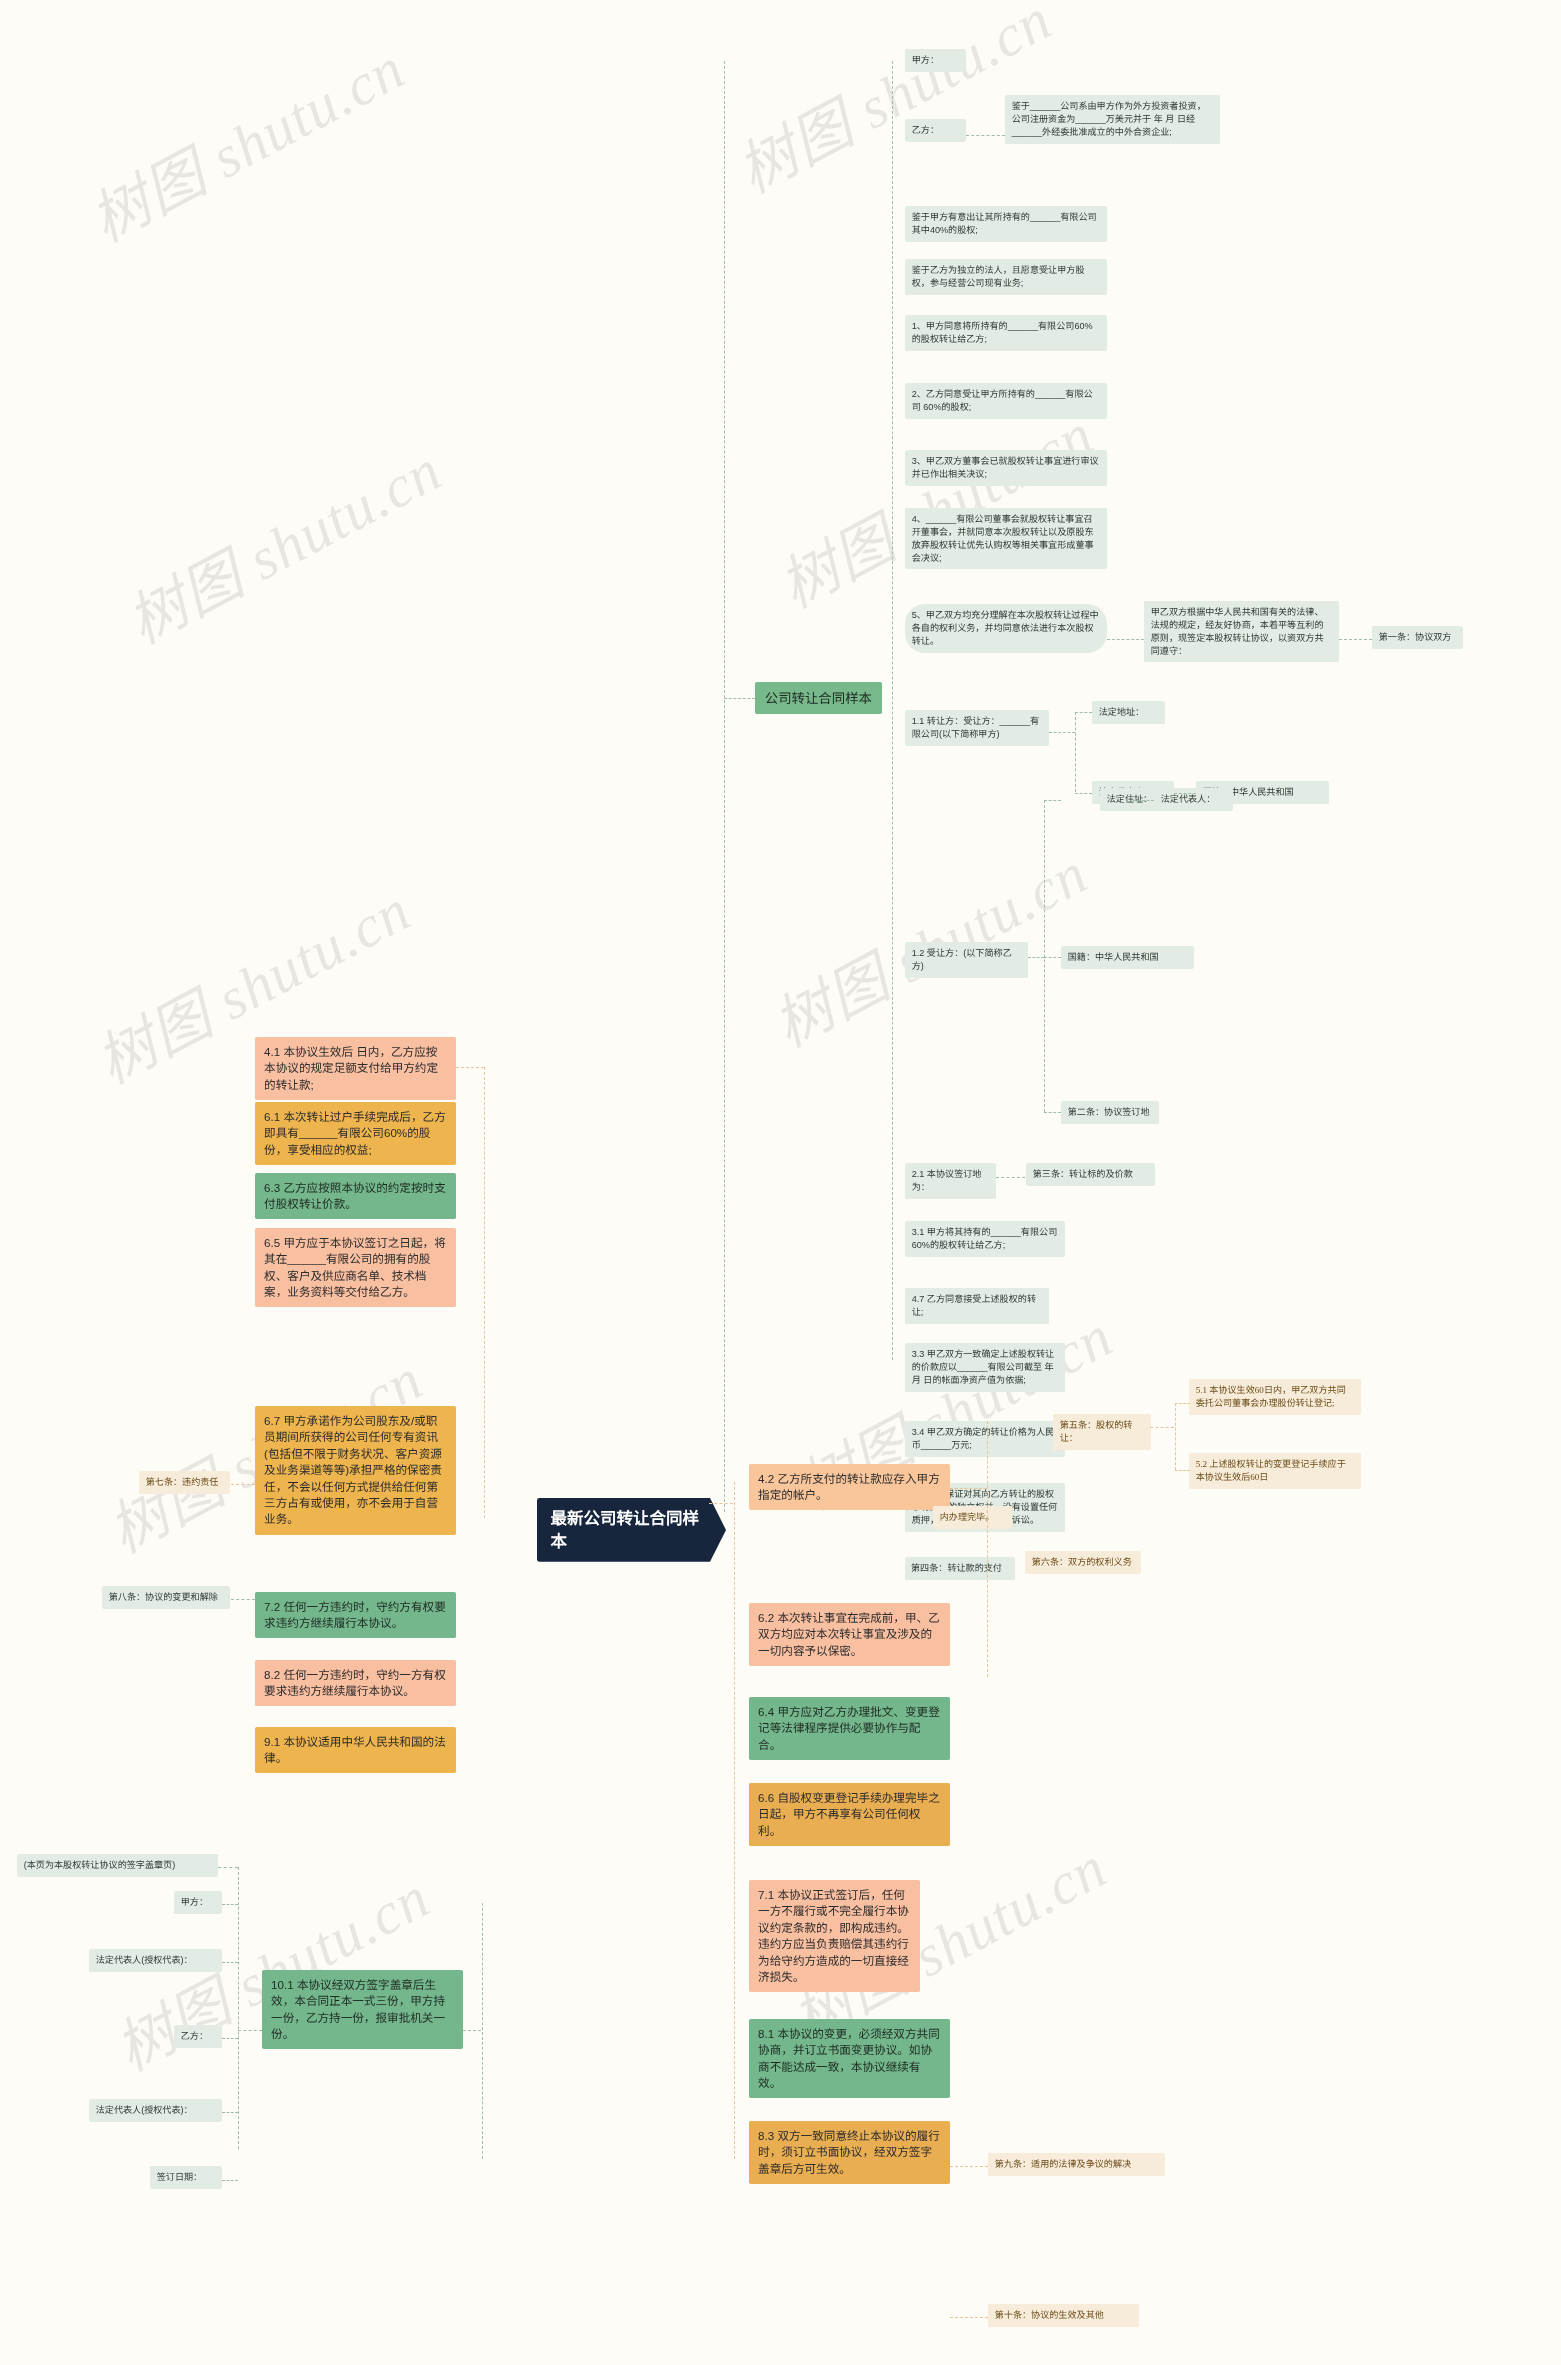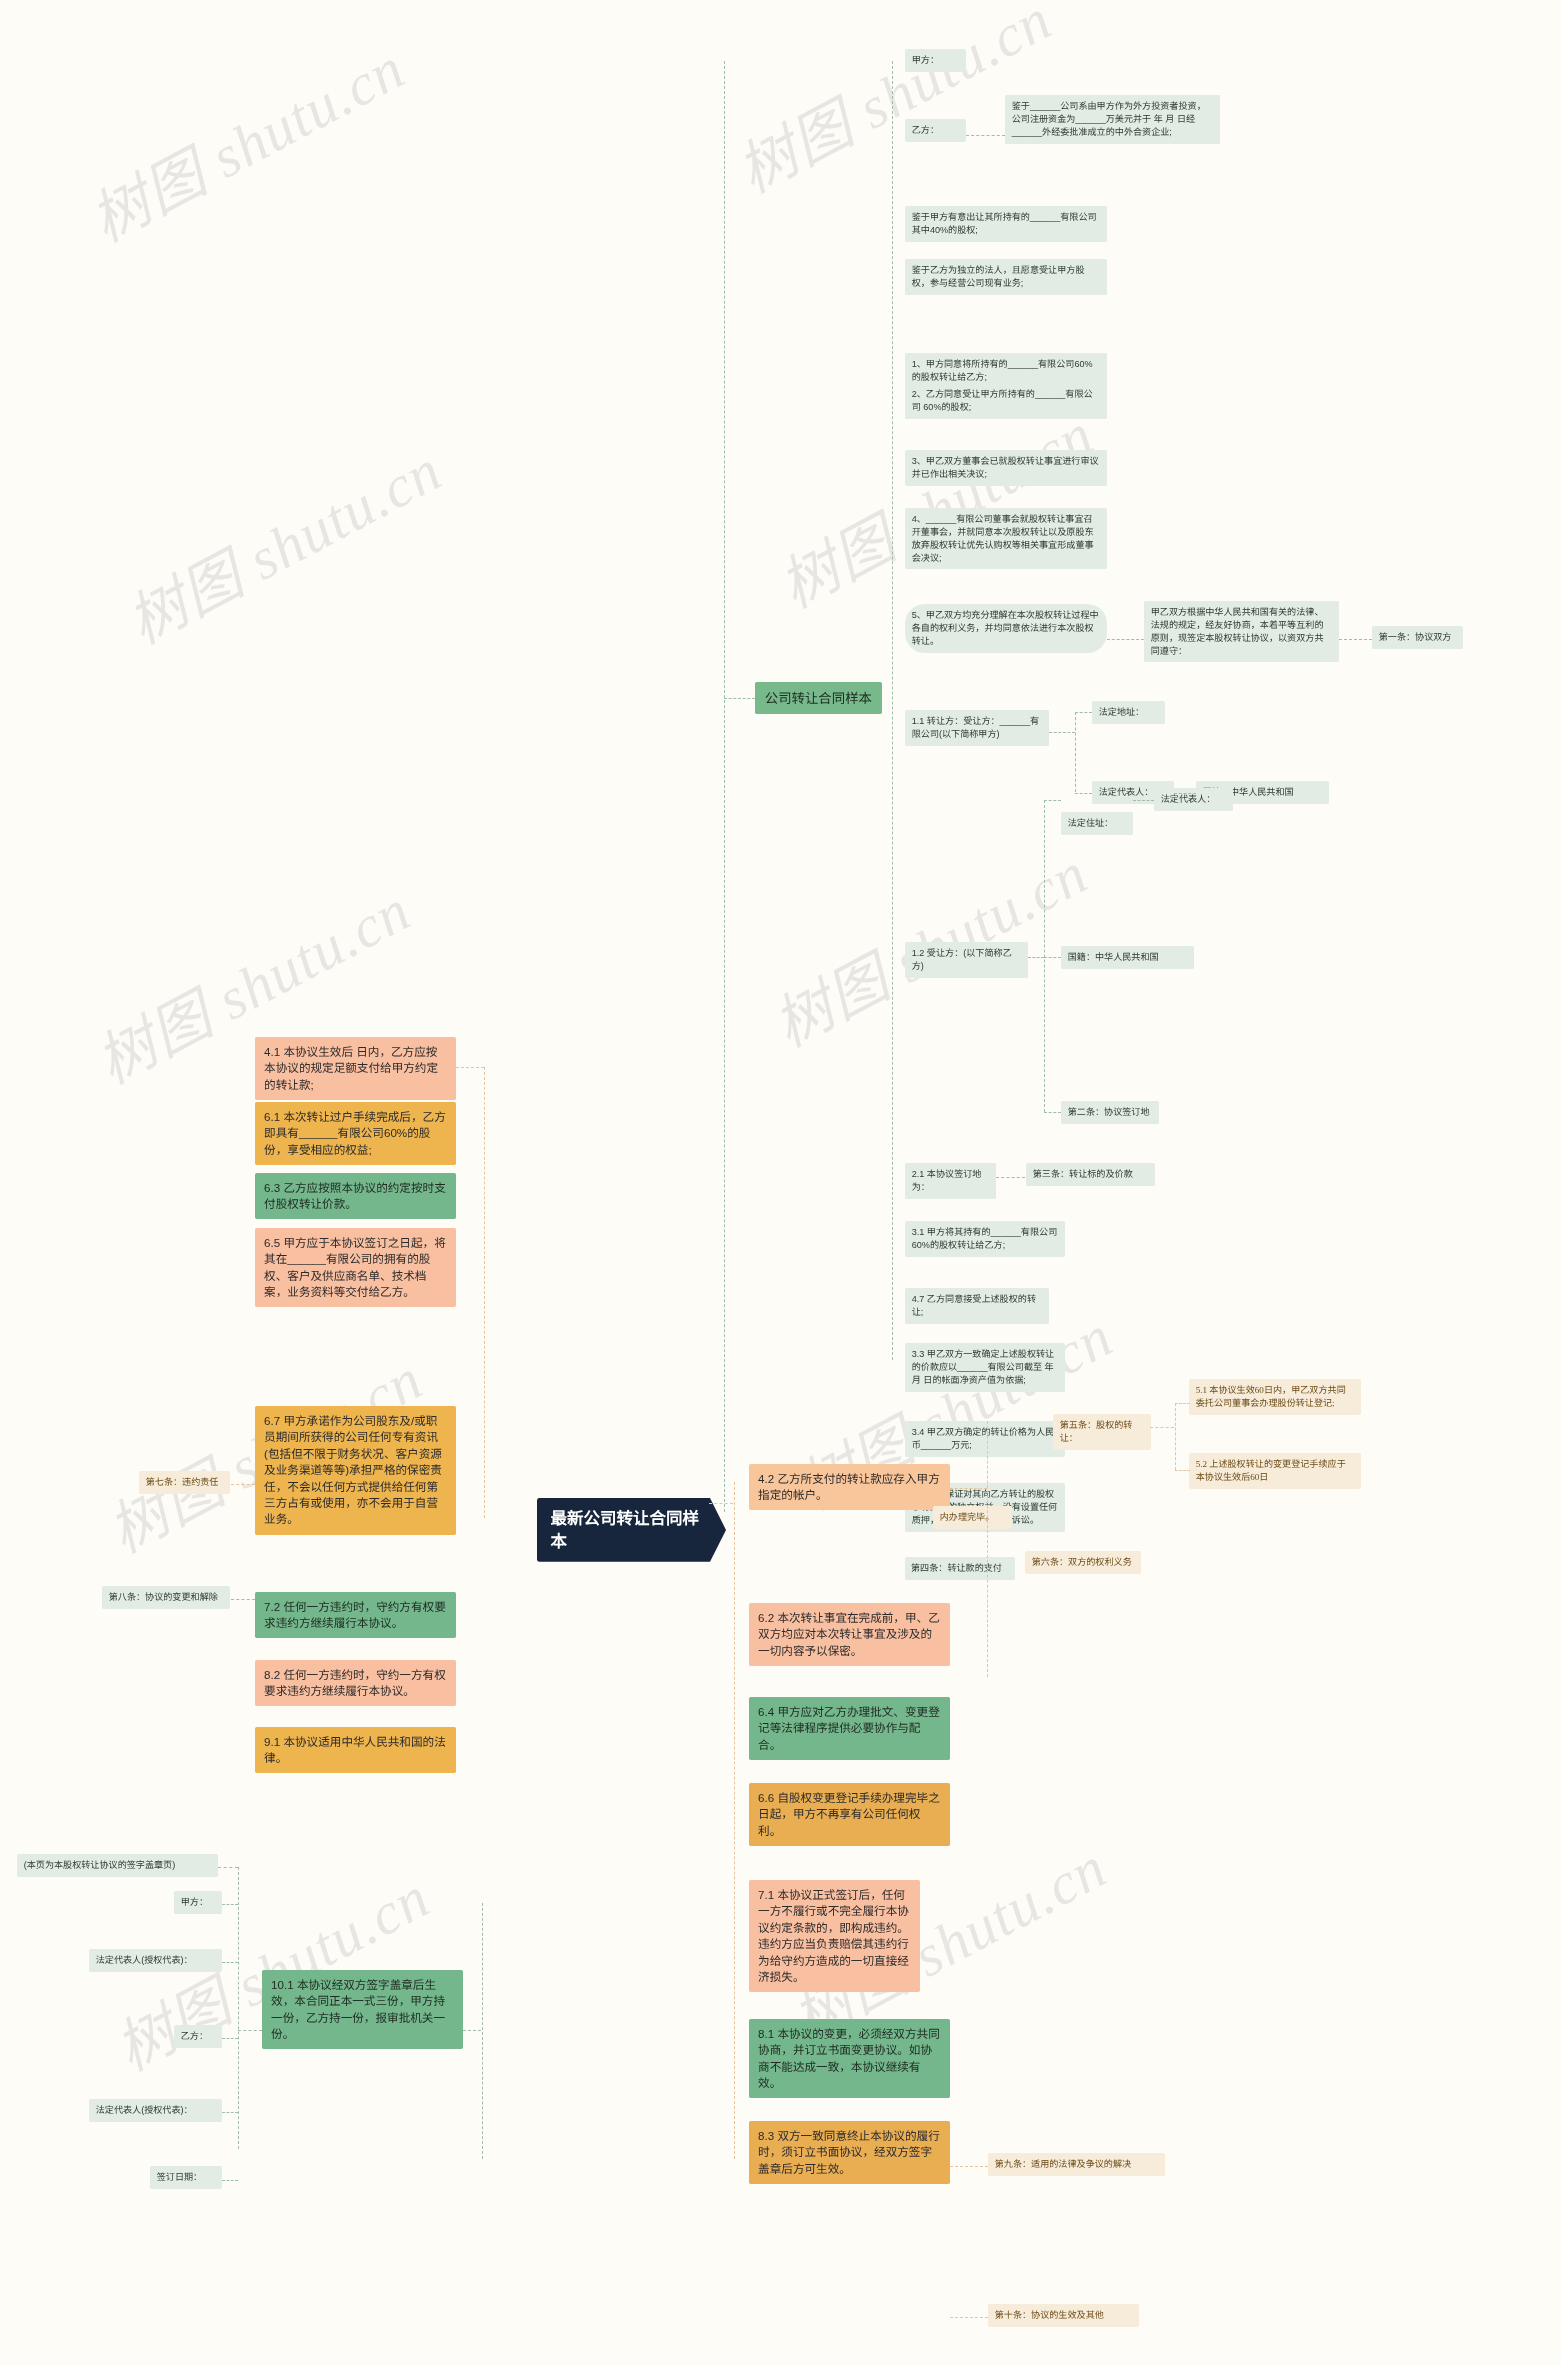--- a/index.html
+++ b/index.html
@@ -93,21 +93,21 @@
 
   <div class="node v-pale" style="left:905px;top:119px;width:61px;">乙方：</div>
   <div class="conn h gdark" style="left:966px;top:135px;width:39px;"></div>
 
   <div class="node v-pale" style="left:1005px;top:95px;width:215px;">鉴于______公司系由甲方作为外方投资者投资，公司注册资金为______万美元并于 年 月 日经______外经委批准成立的中外合资企业;</div>
 
   <div class="node v-pale" style="left:905px;top:206px;width:202px;">鉴于甲方有意出让其所持有的______有限公司其中40%的股权;</div>
 
   <div class="node v-pale" style="left:905px;top:259px;width:202px;">鉴于乙方为独立的法人，且愿意受让甲方股权，参与经营公司现有业务;</div>
 
-  <div class="node v-pale" style="left:905px;top:315px;width:202px;margin-top:38px;">1、甲方同意将所持有的______有限公司60%的股权转让给乙方;</div>
+  <div class="node v-pale" style="left:905px;top:315px;width:202px;">1、甲方同意将所持有的______有限公司60%的股权转让给乙方;</div>
 
   <div class="node v-pale" style="left:905px;top:383px;width:202px;">2、乙方同意受让甲方所持有的______有限公司 60%的股权;</div>
 
   <div class="node v-pale" style="left:905px;top:450px;width:202px;">3、甲乙双方董事会已就股权转让事宜进行审议并已作出相关决议;</div>
 
   <div class="node v-pale" style="left:905px;top:508px;width:202px;">4、______有限公司董事会就股权转让事宜召开董事会，并就同意本次股权转让以及原股东放弃股权转让优先认购权等相关事宜形成董事会决议;</div>
 
   <div class="node v-pale" style="left:905px;top:604px;width:202px;border-radius:20px;">5、甲乙双方均充分理解在本次股权转让过程中各自的权利义务，并均同意依法进行本次股权转让。</div>
 
   <div class="conn h gdark" style="left:1107px;top:639px;width:37px;"></div>
@@ -126,21 +126,21 @@
   <div class="conn h gdark" style="left:1174px;top:793px;width:22px;"></div>
   <div class="node v-pale" style="left:1196px;top:781px;width:133px;">国籍：中华人民共和国</div>
 
   <div class="node v-pale" style="left:905px;top:942px;width:123px;">1.2 受让方：(以下简称乙方)</div>
   <div class="conn h gdark" style="left:1028px;top:957px;width:16px;"></div>
   <div class="conn v gdark" style="left:1044px;top:800px;height:312px;"></div>
   <div class="conn h gdark" style="left:1044px;top:800px;width:17px;"></div>
   <div class="conn h gdark" style="left:1044px;top:957px;width:17px;"></div>
   <div class="conn h gdark" style="left:1044px;top:1112px;width:17px;"></div>
 
-  <div class="node v-pale" style="left:1061px;top:788px;width:72px;margin-top:24px;">法定住址：</div>
+  <div class="node v-pale" style="left:1100px;top:788px;width:72px;">法定住址：</div>
   <div class="conn h gdark" style="left:1133px;top:800px;width:21px;"></div>
   <div class="node v-pale" style="left:1154px;top:788px;width:79px;">法定代表人：</div>
 
   <div class="node v-pale" style="left:1061px;top:946px;width:133px;">国籍：中华人民共和国</div>
 
   <div class="node v-pale" style="left:1061px;top:1101px;width:98px;">第二条：协议签订地</div>
 
   <div class="node v-pale" style="left:905px;top:1163px;width:91px;">2.1 本协议签订地为：</div>
   <div class="conn h gdark" style="left:996px;top:1177px;width:29px;"></div>
   <div class="node v-pale" style="left:1026px;top:1163px;width:129px;">第三条：转让标的及价款</div>

